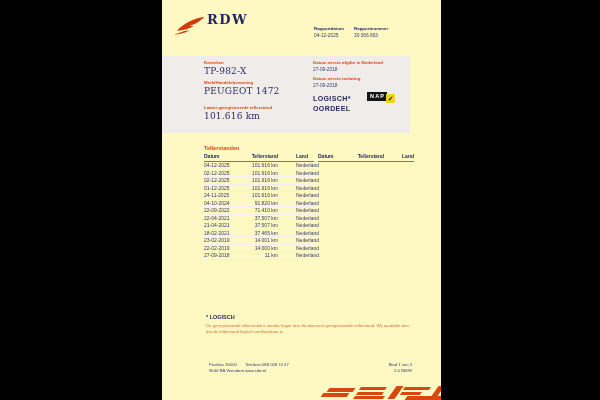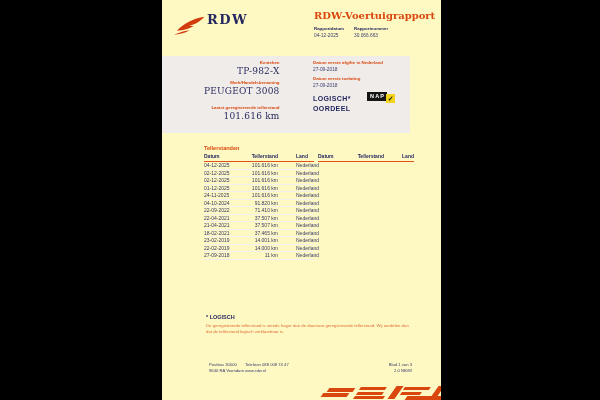--- a/index.html
+++ b/index.html
@@ -27,21 +27,21 @@
     font-size: 10px; color: #d9470e;
   }
   .report-meta { position: absolute; left: 152px; top: 26px; display: flex; gap: 10px; }
   .meta-label { font-size: 4.4px; font-weight: bold; color: #24275f; }
   .meta-value { font-size: 4.8px; color: #3a3d6e; margin-top: 2px; }
   
   .band {
     position: absolute; left: 0; top: 56px; width: 248px; height: 77px;
     background: #f0ece9;
   }
-  .band .col-left  { position: absolute; left: 42px;  top: 4px; text-align: right; }
+  .band .col-left  { position: absolute; left: 42px;  top: 4px; }
   .band .col-right { position: absolute; left: 151px; top: 4px; width: 96px; }
   .f-label { font-size: 4.4px; font-weight: bold; color: #d9470e; }
   .f-value-big {
     font-family: "DejaVu Serif", serif; font-size: 9px; color: #2a2d60;
     margin-top: 1px; letter-spacing: 0.2px;
   }
   .f-value-sm { font-size: 4.8px; color: #3a3d6e; margin-top: 2px; }
   .mt { margin-top: 4px; }
   .mt-big { margin-top: 9px; }
   .oordeel {
@@ -109,38 +109,37 @@
 <div class="page">
 
   <div class="logo-wing">
     <svg viewBox="0 0 48 30" width="32" height="22">
       <path d="M6 22 C14 12, 32 3, 47 1 C40 9, 31 13, 24 15 L31 15 C25 19, 16 21.5, 6 22 Z" fill="#d23b0c"></path>
       <path d="M1 28 L16 23 L25 21.5 C18 26, 8 28, 1 28 Z" fill="#d23b0c"></path>
     </svg>
   </div>
   <div class="logo-text">RDW</div>
 
-  <div class="report-title">RDW-Voertuigrapport</div>
   <div class="report-meta">
     <div>
       <div class="meta-label">Rapportdatum</div>
       <div class="meta-value">04-12-2025</div>
     </div>
     <div>
       <div class="meta-label">Rapportnummer</div>
       <div class="meta-value">30.066.663</div>
     </div>
   </div>
 
   <div class="band">
     <div class="col-left">
       <div class="f-label">Kenteken</div>
       <div class="f-value-big">TP-982-X</div>
       <div class="f-label mt">Merk/Handelsbenaming</div>
-      <div class="f-value-big">PEUGEOT 3008</div>
+      <div class="f-value-big">PEUGEOT 1472</div>
       <div class="f-label mt-big">Laatst geregistreerde tellerstand</div>
       <div class="f-value-big">101.616 km</div>
     </div>
     <div class="col-right">
       <div class="f-label">Datum eerste afgifte in Nederland</div>
       <div class="f-value-sm">27-09-2018</div>
       <div class="f-label mt">Datum eerste toelating</div>
       <div class="f-value-sm">27-09-2018</div>
       <div class="oordeel">
         <div>LOGISCH*</div>

